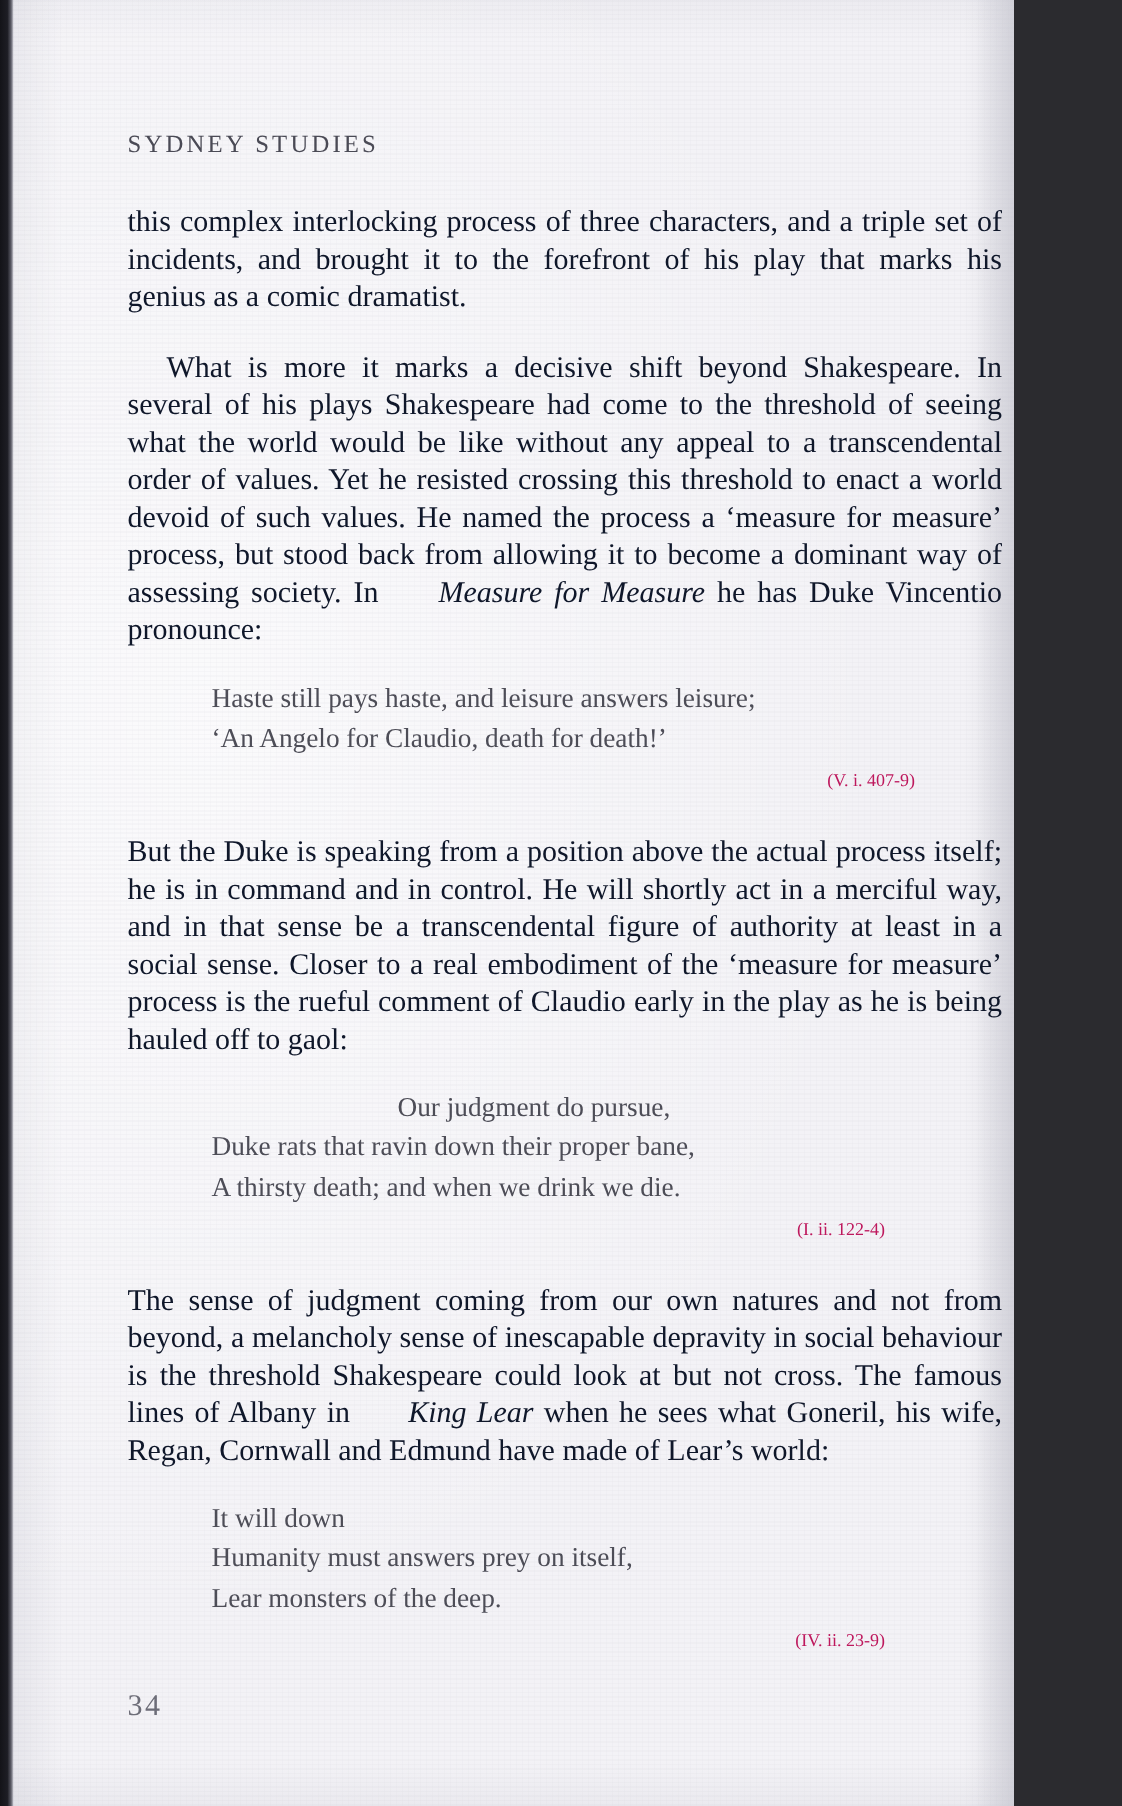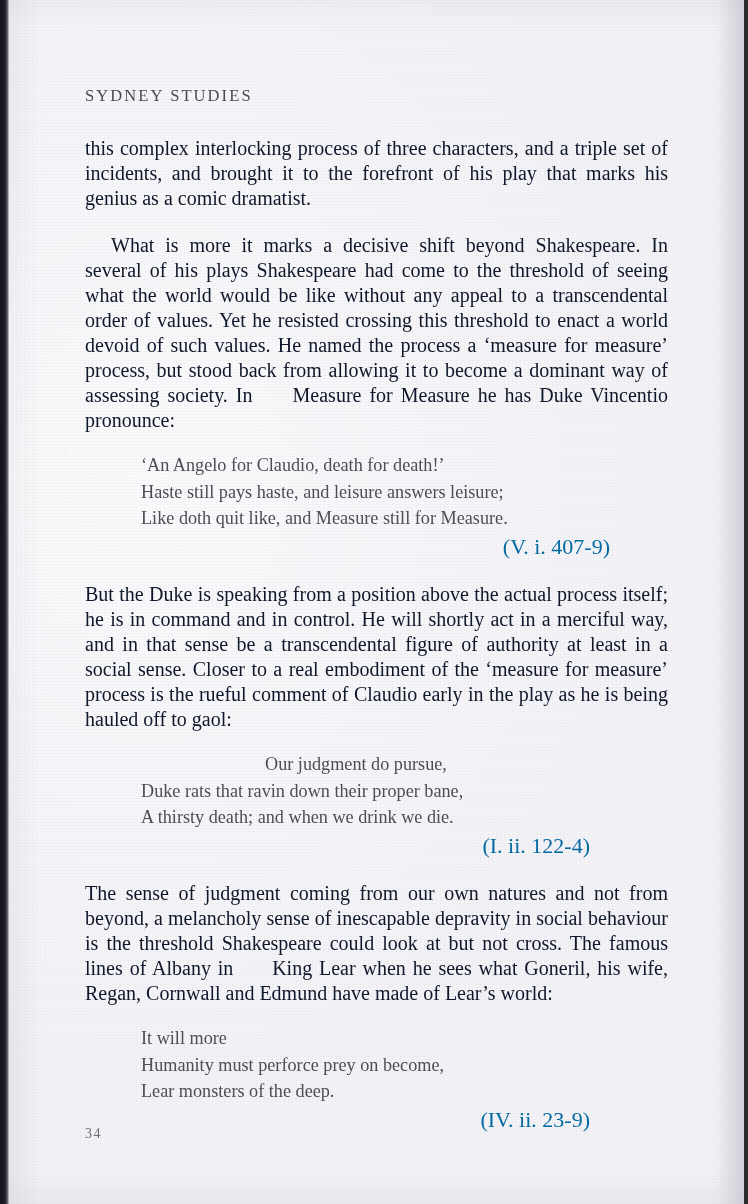--- a/index.html
+++ b/index.html
@@ -2,21 +2,21 @@
 <html><head>
 <meta charset="utf-8">
 <style>
   html, body {
     margin: 0;
     padding: 0;
     background: #2b2b2f;
   }
   .page {
     position: relative;
-    width: 744px;
+    width: 676px;
     height: 1204px;
     background: #f3f2f6;
     overflow: hidden;
     font-family: "Liberation Serif", "DejaVu Serif", serif;
     color: #4d4d57;
     box-sizing: border-box;
   }
   
   .paper-texture {
     position: absolute;
@@ -80,58 +80,59 @@
     margin-top: 30px;
   }
   p.body-para.indented {
     text-indent: 26px;
     margin-top: 22px;
   }
   p.body-para.gap {
     margin-top: 22px;
   }
   p.body-para .it {
+    font-style: italic;
     margin-left: 32px;
   }
 
   .verse {
     margin-top: 19px;
     margin-bottom: 0;
     font-size: 18.2px;
     line-height: 26.5px;
     color: #4d4d57;
   }
   .verse .vline {
     margin-left: 56px;
     white-space: pre;
   }
   .verse .vline.extra-indent {
     margin-left: 180px;
   }
   .citation {
     margin-top: 2px;
-    font-size: 22px;
+    font-size: 12px;
     line-height: 26.5px;
     text-align: right;
     padding-right: 88px;
-    color: #0369a1;
+    color: #be185d;
   }
   .citation.cite-wide {
     padding-right: 58px;
   }
   .citation.cite-narrow {
     padding-right: 78px;
     text-align: right;
   }
 
   .folio {
     position: absolute;
     left: 85px;
     top: 1126px;
-    font-size: 14px;
+    font-size: 20px;
     letter-spacing: 1.6px;
     color: #6d6d78;
   }
 </style>
 </head>
 <body>
 
 <div class="page">
 
   <div class="paper-texture"></div>
@@ -141,40 +142,39 @@
 
   <div class="content">
 
     <div class="running-head">SYDNEY STUDIES</div>
 
     <p class="body-para first-block">this complex interlocking process of three characters, and a triple set of incidents, and brought it to the forefront of his play that marks his genius as a comic dramatist.</p>
 
     <p class="body-para indented"><span>What is more it marks a decisive shift beyond Shakespeare. In several of his plays Shakespeare had come to the threshold of seeing what the world would be like without any appeal to a transcendental order of values. Yet he resisted crossing this threshold to enact a world devoid of such values. He named the process a ‘measure for measure’ process, but stood back from allowing it to become a dominant way of assessing society. In </span><span class="it">Measure for Measure</span><span> he has Duke Vincentio pronounce:</span></p>
 
     <div class="verse">
+      <div class="vline">Haste still pays haste, and leisure answers leisure;</div>
       <div class="vline">‘An Angelo for Claudio, death for death!’</div>
-      <div class="vline">Haste still pays haste, and leisure answers leisure;</div>
-      <div class="vline">Like doth quit like, and Measure still for Measure.</div>
       <div class="citation cite-wide">(V. i. 407-9)</div>
     </div>
 
     <p class="body-para gap">But the Duke is speaking from a position above the actual process itself; he is in command and in control. He will shortly act in a merciful way, and in that sense be a transcendental figure of authority at least in a social sense. Closer to a real embodiment of the ‘measure for measure’ process is the rueful comment of Claudio early in the play as he is being hauled off to gaol:</p>
 
     <div class="verse">
       <div class="vline extra-indent">Our judgment do pursue,</div>
       <div class="vline">Duke rats that ravin down their proper bane,</div>
       <div class="vline">A thirsty death; and when we drink we die.</div>
       <div class="citation cite-narrow">(I. ii. 122-4)</div>
     </div>
 
     <p class="body-para gap"><span>The sense of judgment coming from our own natures and not from beyond, a melancholy sense of inescapable depravity in social behaviour is the threshold Shakespeare could look at but not cross. The famous lines of Albany in </span><span class="it">King Lear</span><span> when he sees what Goneril, his wife, Regan, Cornwall and Edmund have made of Lear’s world:</span></p>
 
     <div class="verse">
-      <div class="vline">It will more</div>
-      <div class="vline">Humanity must perforce prey on become,</div>
+      <div class="vline">It will down</div>
+      <div class="vline">Humanity must answers prey on itself,</div>
       <div class="vline">Lear monsters of the deep.</div>
       <div class="citation cite-narrow">(IV. ii. 23-9)</div>
     </div>
 
   </div>
 
   <div class="folio">34</div>
 
 </div>
 

